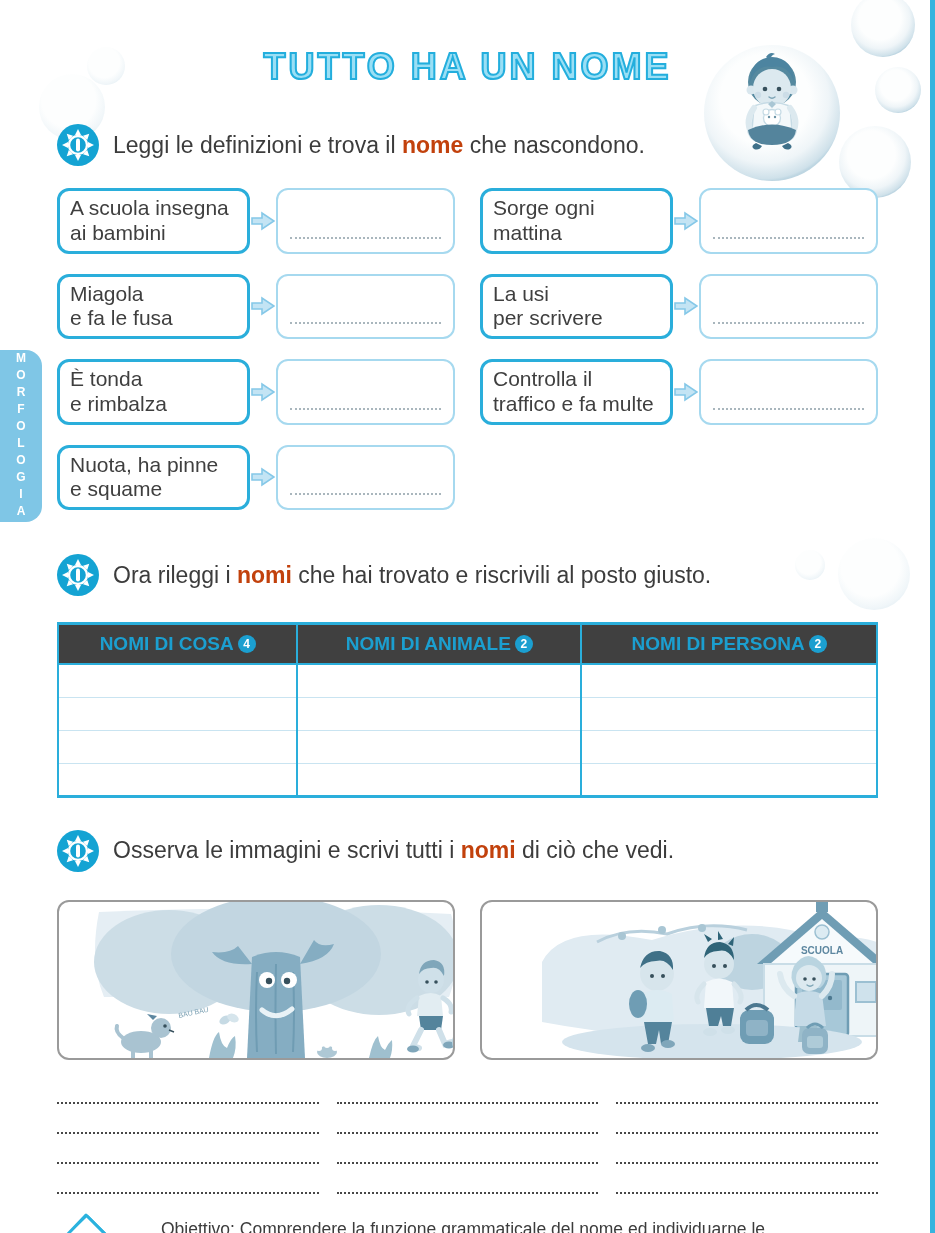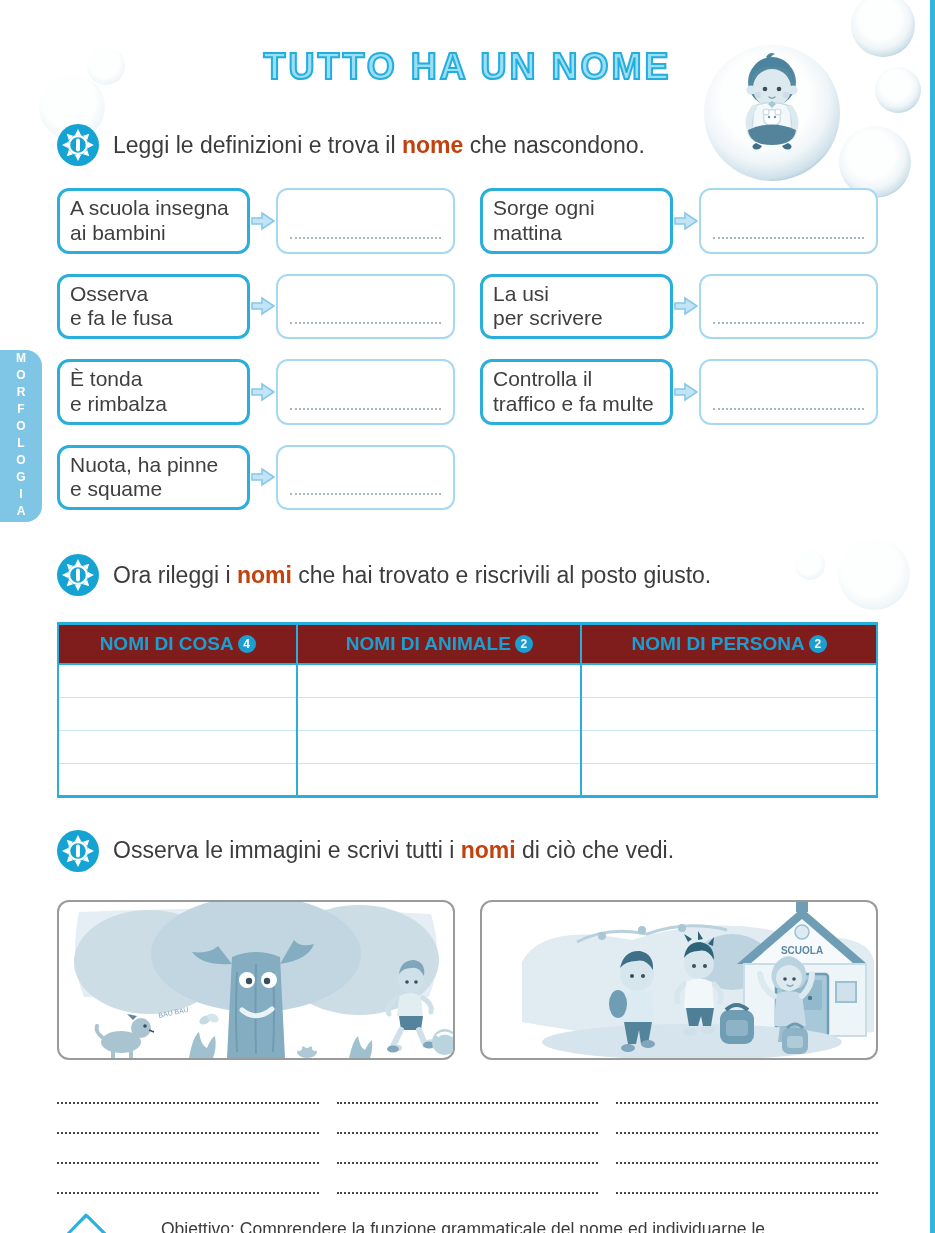--- a/index.html
+++ b/index.html
@@ -56,40 +56,40 @@
     position:relative; min-height:62px;
   }
   .answer-box .dotline {
     position:absolute; left:12px; right:12px; bottom:13px;
     border-bottom:2px dotted #a9b6bd;
   }
 
   
   table.noms { margin-top:26px; width:100%; border-collapse:collapse; }
   table.noms th {
-    background:#7f1d1d; color:#1b9fd0; font-weight:bold; font-size:19px;
+    background:#404040; color:#1b9fd0; font-weight:bold; font-size:19px;
     padding:8px 4px; border-left:2px solid #2aaedb; border-right:2px solid #2aaedb;
     border-top:3px solid #2aaedb; border-bottom:2px solid #2aaedb;
   }
   table.noms td {
     height:33px; border-left:2px solid #2aaedb; border-right:2px solid #2aaedb;
     border-bottom:1.5px solid #c9e4f1; background:#fff;
   }
   table.noms tr:last-child td { border-bottom:3px solid #2aaedb; }
   .badge {
     display:inline-flex; align-items:center; justify-content:center;
     width:18px; height:18px; border-radius:50%; background:#1b9fd0; color:#fff;
     font-size:12px; font-weight:bold; vertical-align:2px; margin-left:4px;
   }
 
   
   .img-row { margin-top:28px; display:flex; gap:25px; }
   .scene {
     width:475px; height:160px; border:2px solid #9a9a9a; border-radius:12px;
-    background:#fff; overflow:hidden; position:relative;
+    background:#fff; overflow:hidden; position:relative;padding-left:20px;
   }
   .scene svg { display:block; }
 
   
   .write-grid {
     margin-top:14px; display:grid; grid-template-columns:1fr 1fr 1fr;
     column-gap:18px;
   }
   .write-line { height:30px; border-bottom:2px dotted #474747; }
 
@@ -208,21 +208,21 @@
               <path d="M1 8 h10 V3 l12 8 l-12 8 v-5 H1 Z" fill="#c3e4f4" stroke="#85c8e8" stroke-width="1.6"></path>
             </svg>
           </div>
         <div class="answer-box">
             <div class="dotline"></div>
           </div>
       </div>
 
       <div class="def-cell">
         <div class="def-box">
-          <span>Osserva</span>
+          <span>Miagola</span>
           <span>e fa le fusa</span>
         </div>
         <div class="arrow-wrap">
             <svg width="24" height="22" viewBox="0 0 24 22">
               <path d="M1 8 h10 V3 l12 8 l-12 8 v-5 H1 Z" fill="#c3e4f4" stroke="#85c8e8" stroke-width="1.6"></path>
             </svg>
           </div>
         <div class="answer-box">
             <div class="dotline"></div>
           </div>

